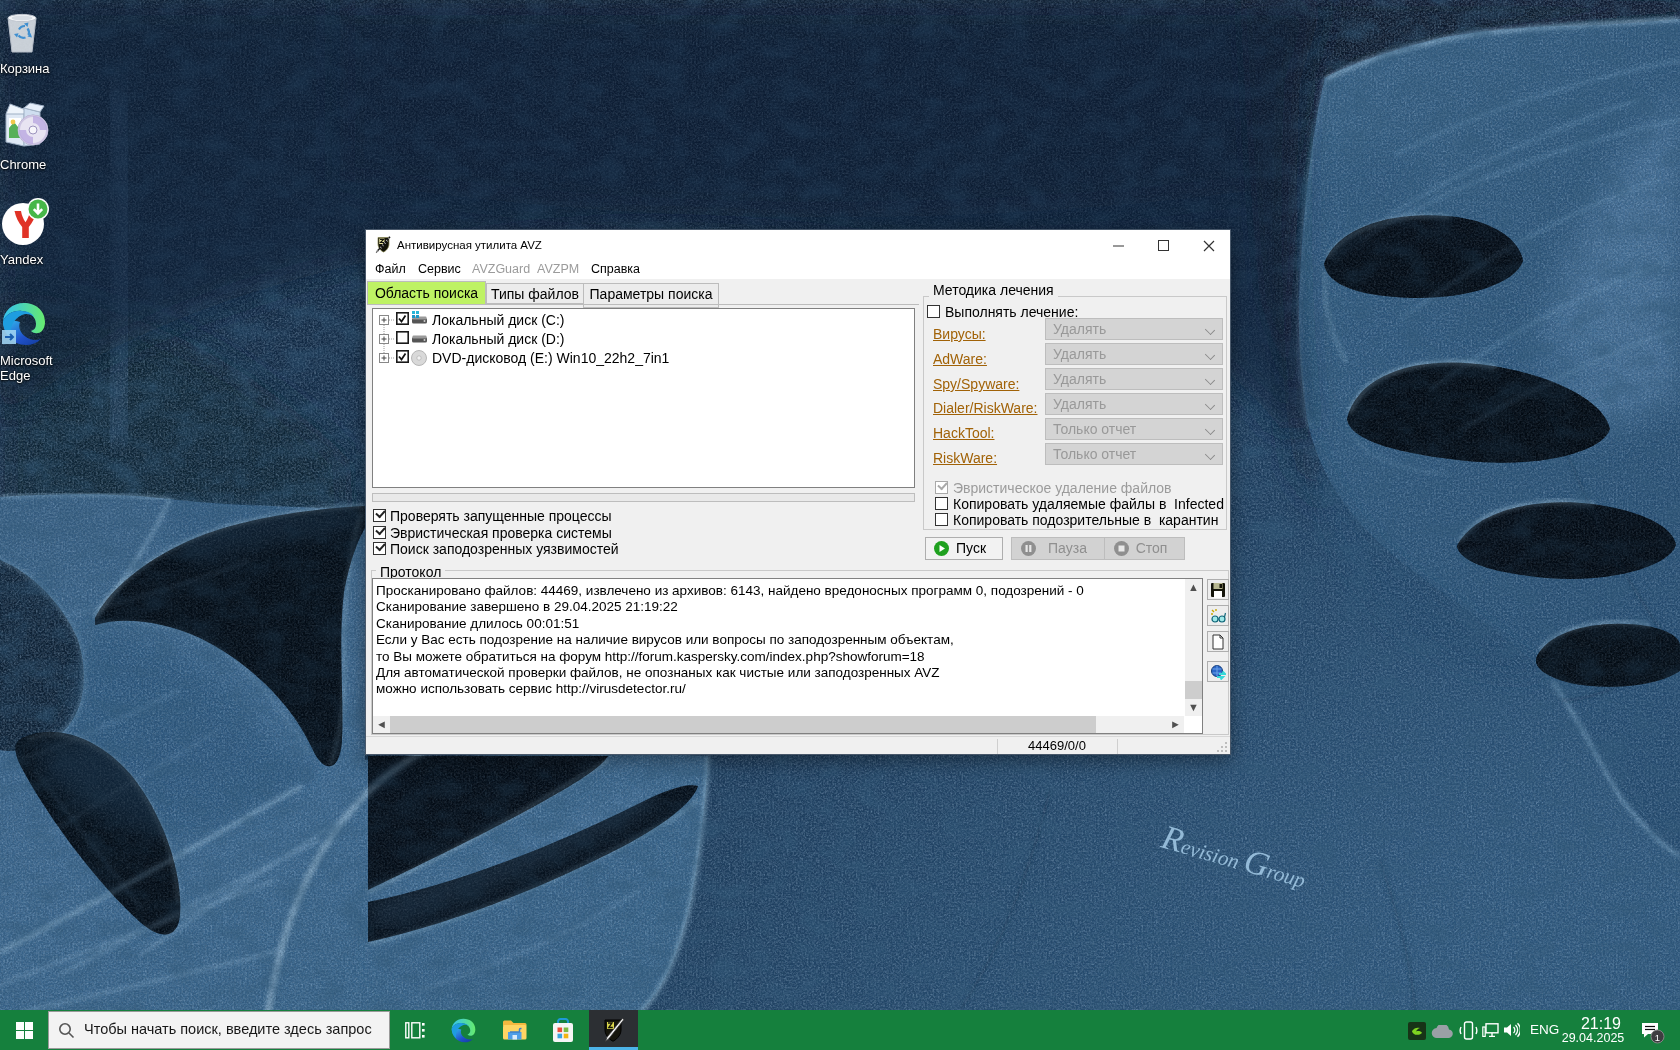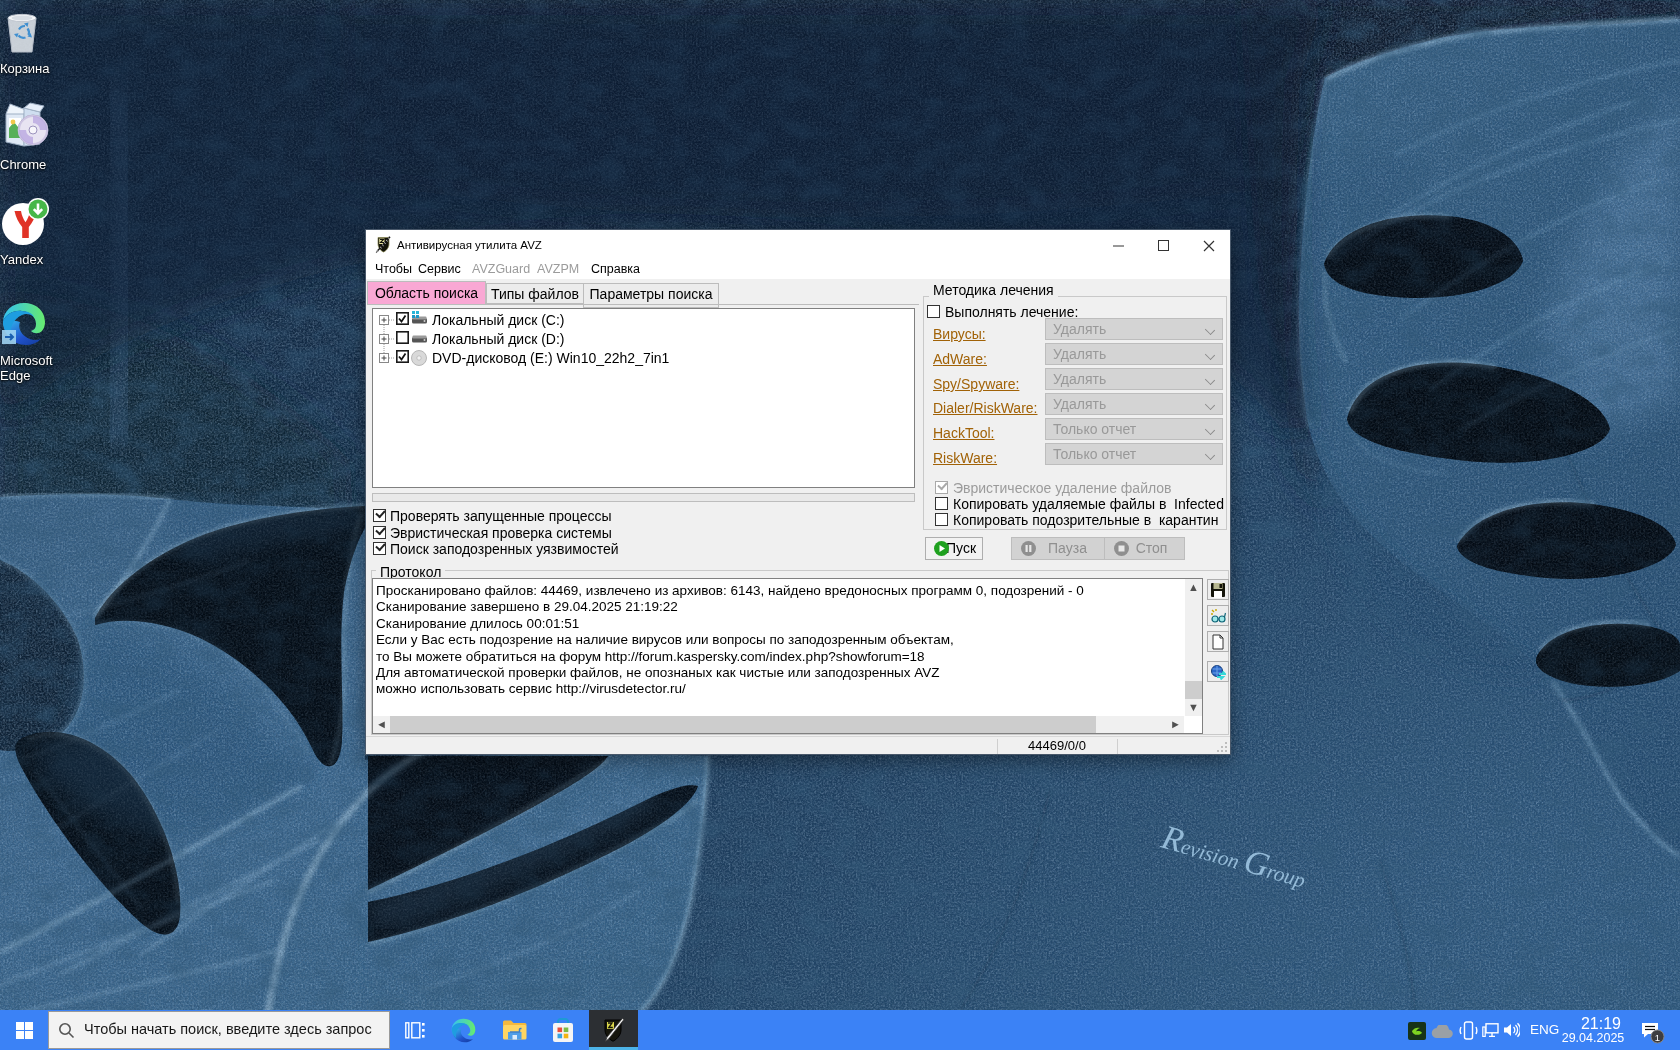--- a/index.html
+++ b/index.html
@@ -32,21 +32,21 @@
   .combo::after{content:"";position:absolute;right:8px;top:7px;width:7px;height:7px;
       border-right:1.6px solid #8a8a8a;border-bottom:1.6px solid #8a8a8a;transform:rotate(45deg) scale(1,.8);}
   .gb{position:absolute;border:1px solid #c9c9c9;}
   .gb-lbl{position:absolute;background:#f0f0f0;padding:0 4px;font-size:14px;}
   .btn{position:absolute;height:23px;border:1px solid #aeaeae;background:#f2f2f2;font-size:14px;
        text-align:center;}
   .btn.dis{background:#d2d2d2;color:#8f8f8f;border-color:#bdbdbd;}
   .sb{position:absolute;background:#f0f0f0;}
   .sb .arrow{position:absolute;color:#505050;font-size:11px;line-height:17px;width:17px;text-align:center;}
   
-  #taskbar{position:absolute;left:0;top:1010px;width:1680px;height:40px;background:#3b82f6;}
+  #taskbar{position:absolute;left:0;top:1010px;width:1680px;height:40px;background:#15803d;}
   .tray-txt{position:absolute;color:#fff;font-size:13px;}
 </style>
 </head>
 <body>
 
 <svg id="wall" class="abs" width="1680" height="1050" viewBox="0 0 1680 1050" style="left:0;top:0">
   <defs>
     <linearGradient id="bgg" x1="0" y1="0" x2="0.85" y2="1">
       <stop offset="0" stop-color="#10243b"></stop>
       <stop offset="0.5" stop-color="#16304e"></stop>
@@ -304,21 +304,21 @@
     <path d="M22,11 C14,10 6,14 3,21 C3,27 6,33 11,38 C9,28 13,19 22,15 C26,13 31,14 34,17 C32,13 28,11.5 22,11 Z" fill="#1e9de0"></path>
     <rect x="2" y="30" width="14" height="14" fill="#9fd3f2" opacity="0.9"></rect>
     <path d="M5,37 L13,37 M10,34 L13,37 L10,40" stroke="#1a5fb0" stroke-width="2" fill="none"></path>
   </svg>
   <div style="margin-top:2px">Microsoft<br>Edge</div>
 </div>
 <div id="win">
   <div class="titlebar"></div>
   <div class="titletxt">Антивирусная утилита AVZ</div>
   <div class="menubar">
-    <span style="left:9px">Чтобы</span>
+    <span style="left:9px">Файл</span>
     <span style="left:52px">Сервис</span>
     <span style="left:106px;color:#9b9b9b">AVZGuard</span>
     <span style="left:171px;color:#9b9b9b">AVZPM</span>
     <span style="left:225px">Справка</span>
   </div>
 
   <svg class="abs" style="left:735px;top:8px" width="130" height="16" viewBox="0 0 130 16">
     <line x1="12" y1="8" x2="23" y2="8" stroke="#333" stroke-width="1"></line>
     <rect x="57.5" y="2.5" width="10" height="10" fill="none" stroke="#333" stroke-width="1"></rect>
     <path d="M103,3 L113,13 M113,3 L103,13" stroke="#333" stroke-width="1.2"></path>
@@ -328,21 +328,21 @@
     <path d="M3,1.5 L14,1.5 L14,8 C14,12.5 10,15.5 8.5,16 C7,15.5 3,12.5 3,8 Z" fill="#14140a" stroke="#8a8850" stroke-width="0.7"></path>
     <path d="M4.2,2.5 L9.5,2.5 L9.5,8 L4.2,8 Z" fill="#e8e4a0"></path>
     <path d="M5,3.5 l3.5,0 l-3,3 l3.5,0" stroke="#14140a" stroke-width="1.1" fill="none"></path>
     <g>
       <path d="M15.6,1.2 L3.6,14.8 L1.2,16.8 L2.4,14.0 L14.2,0.2 Z" fill="#1a1a1a"></path>
       <path d="M13.2,1.8 L14.6,3.0 M11.2,4.1 L12.6,5.3 M9.2,6.4 L10.6,7.6 M7.2,8.7 L8.6,9.9 M5.2,11 L6.6,12.2" stroke="#f2f2f2" stroke-width="0.9"></path>
       <path d="M2.4,14.0 L1.2,16.8 L3.6,14.8 Z" fill="#ffffff" stroke="#333" stroke-width="0.5"></path>
     </g>
   </svg>
 
-  <div class="tab" style="left:1px;top:51px;width:119px;height:23px;border-bottom:none;background:#f9a8d4;line-height:23px;z-index:2">Область поиска</div>
+  <div class="tab" style="left:1px;top:51px;width:119px;height:23px;border-bottom:none;background:#bef264;line-height:23px;z-index:2">Область поиска</div>
   <div class="tab" style="left:120px;top:53px;width:98px;height:21px;background:#ececec;line-height:20px;">Типы файлов</div>
   <div class="tab" style="left:217px;top:53px;width:136px;height:25px;background:#ececec;line-height:20px;">Параметры поиска</div>
   <div class="abs" style="left:1px;top:74px;width:552px;height:1px;background:#bcbcbc"></div>
 
   <div class="panel-border abs" style="left:6px;top:78px;width:543px;height:180px;"></div>
 
   <div class="lbl" style="left:66px;top:82px;">Локальный диск (C:)</div>
   <div class="lbl" style="left:66px;top:101px;">Локальный диск (D:)</div>
   <div class="lbl" style="left:66px;top:120px;">DVD-дисковод (E:) Win10_22h2_7in1</div>
   <svg class="abs" style="left:10px;top:80px" width="52" height="62" viewBox="0 0 52 62">
@@ -415,21 +415,21 @@
   <div class="combo" style="top:163px">Удалять</div>
   <div class="combo" style="top:188px">Только отчет</div>
   <div class="combo" style="top:213px">Только отчет</div>
   <div class="cb dis checked" style="left:569px;top:251px"></div>
     <div class="lbl" style="left:587px;top:250px;color:#9b9b9b">Эвристическое удаление файлов</div>
   <div class="cb" style="left:569px;top:267px"></div>
     <div class="lbl" style="left:587px;top:266px">Копировать удаляемые файлы в&nbsp; Infected</div>
   <div class="cb" style="left:569px;top:283px"></div>
     <div class="lbl" style="left:587px;top:282px">Копировать подозрительные в&nbsp; карантин</div>
 
-  <div class="btn" style="left:559px;top:307px;width:58px;line-height:21px;padding-left:14px">Пуск</div>
+  <div class="btn" style="left:559px;top:307px;width:78px;line-height:21px;padding-left:14px">Пуск</div>
   <svg class="abs" style="left:568px;top:311px" width="15" height="15">
       <circle cx="7.5" cy="7.5" r="7.5" fill="#1fa11f"></circle>
       <path d="M5.5,4 L11,7.5 L5.5,11 Z" fill="#fff"></path>
     </svg>
   <div class="btn dis" style="left:645px;top:307px;width:99px;line-height:21px;padding-left:14px">Пауза</div>
   <svg class="abs" style="left:655px;top:311px" width="15" height="15">
       <circle cx="7.5" cy="7.5" r="7.5" fill="#8f8f8f"></circle>
       <rect x="4.5" y="4" width="2.2" height="7" fill="#e8e8e8"></rect>
       <rect x="8.2" y="4" width="2.2" height="7" fill="#e8e8e8"></rect>
     </svg>

